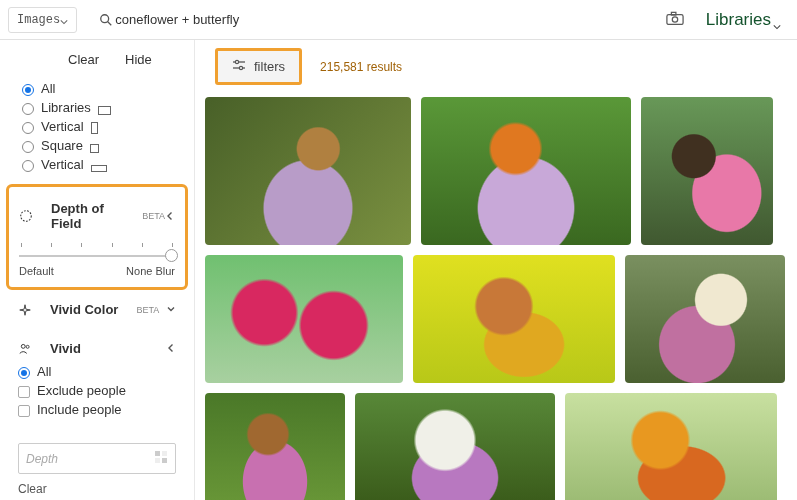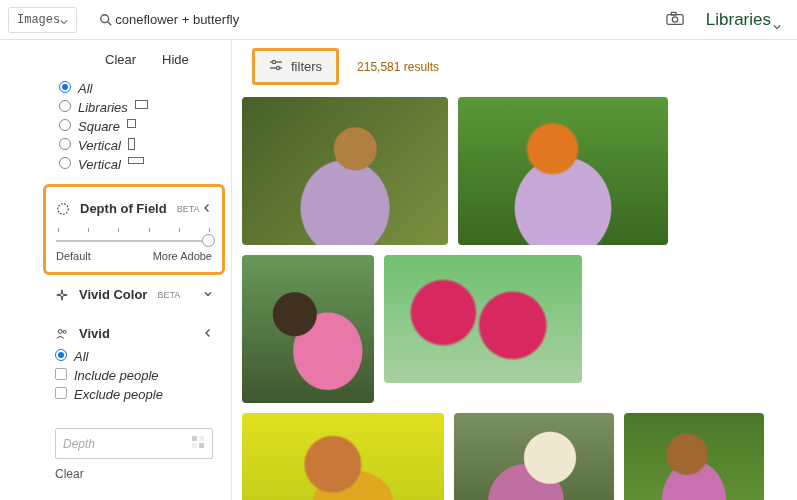--- a/index.html
+++ b/index.html
@@ -14,39 +14,39 @@
 .chev { width: 8px; height: 8px; }
 .chev svg { width: 100%; height: 100%; }
 
 .search-wrap { flex: 1; display: flex; align-items: center; padding: 0 12px; gap: 2px; }
 .search-icon { width: 14px; height: 14px; color: #666; }
 .search-input { flex: 1; border: none; outline: none; font-size: 13px; color: #333; }
 .camera-icon { width: 18px; height: 18px; color: #5a5a5a; }
 
 .libraries { display: flex; align-items: center; gap: 2px; font-size: 17px; color: #14532d; padding-right: 8px; cursor: pointer; }
 
-.content { display: flex; height: 460px; margin-left: 37px; }
+.content { display: flex; height: 460px; }
 .sidebar { width: 195px; border-right: 1px solid #e8e8e8; padding: 8px 0 0 0; overflow: hidden; }
 .clear-hide { display: flex; gap: 26px; padding: 4px 18px 8px 68px; font-size: 13px; color: #333; }
 .clear-hide span { cursor: pointer; }
 
 .radio-group { padding: 6px 22px 12px 22px; display: flex; flex-direction: column; gap: 4px; }
-.radio-row, .check-row { display: flex; align-items: flex-start; gap: 7px; font-size: 13px; color: #333; cursor: pointer; font-style: italic; }
+.radio-row, .check-row { display: flex; align-items: flex-end; gap: 7px; font-size: 13px; color: #333; cursor: pointer; }
 .radio { width: 12px; height: 12px; border: 1px solid #888; border-radius: 50%; display: flex; align-items: center; justify-content: center; }
 .radio.checked { border-color: #1473e6; }
 .radio.checked::after { content: ""; width: 6px; height: 6px; background: #1473e6; border-radius: 50%; }
 .check { width: 12px; height: 12px; border: 1px solid #aaa; border-radius: 2px; }
 .ori-icon { width: 13px; height: 9px; border: 1.4px solid #666; display: inline-block; }
 .ori-icon.v { width: 7px; height: 12px; }
 .ori-icon.sq { width: 9px; height: 9px; }
 .ori-icon.pano { width: 16px; height: 7px; }
 
 .highlight-box { border: 3px solid #f0a030; border-radius: 6px; margin: 0 6px; padding: 8px 10px 10px 10px; }
 .section-head { display: flex; align-items: center; justify-content: space-between; font-size: 13px; font-weight: 600; color: #333; padding: 6px 0; cursor: pointer; }
-.section-head .left { display: flex; align-items: center; gap: 10px; }
+.section-head .left { display: flex; align-items: center; gap: 18px; }
 .beta { font-size: 9px; font-weight: 400; color: #888; }
 .chev-toggle { color: #666; }
 
 .slider-wrap { padding-top: 6px; }
 .ticks { height: 10px; position: relative; display: flex; justify-content: space-between; padding: 0 2px; }
 .ticks span { width: 1px; height: 4px; background: #999; }
 .track { height: 2px; background: #c8c8c8; position: relative; margin-top: 2px; }
 .knob { position: absolute; right: -3px; top: -6px; width: 13px; height: 13px; border-radius: 50%; background: #fff; border: 1px solid #999; }
 .slider-labels { display: flex; justify-content: space-between; font-size: 11px; color: #4a4a4a; margin-top: 8px; }
 
@@ -132,27 +132,27 @@
         <span class="radio checked"></span>
         <span>All</span>
       </div>
       <div class="radio-row">
         <span class="radio"></span>
         <span>Libraries</span>
         <span class="ori-icon"></span>
       </div>
       <div class="radio-row">
         <span class="radio"></span>
+        <span>Vertical</span>
+        <span class="ori-icon v"></span>
+      </div>
+      <div class="radio-row">
+        <span class="radio"></span>
         <span>Square</span>
         <span class="ori-icon sq"></span>
-      </div>
-      <div class="radio-row">
-        <span class="radio"></span>
-        <span>Vertical</span>
-        <span class="ori-icon v"></span>
       </div>
       <div class="radio-row">
         <span class="radio"></span>
         <span>Vertical</span>
         <span class="ori-icon pano"></span>
       </div>
     </div>
 
     <div class="highlight-box">
       <div class="section-head">
@@ -174,21 +174,21 @@
             <span></span>
             <span></span>
             <span></span>
             <span></span>
         </div>
         <div class="track">
           <div class="knob"></div>
         </div>
         <div class="slider-labels">
           <span>Default</span>
-          <span>More Adobe</span>
+          <span>None Blur</span>
         </div>
       </div>
     </div>
 
     <div class="plain-section">
       <div class="section-head">
         <span class="left">
           <span class="sicon"><svg viewBox="0 0 16 16">
                 <path d="M8 2 L9 7 L14 8 L9 9 L8 14 L7 9 L2 8 L7 7 Z" fill="none" stroke="#333" stroke-width="1"></path>
               </svg></span>
@@ -215,25 +215,25 @@
               <path d="M6.5 1.5 L3 5 L6.5 8.5" fill="none" stroke="#555" stroke-width="1.4"></path>
             </svg></span>
       </div>
       <div class="people-group">
         <div class="radio-row">
           <span class="radio checked"></span>
           <span>All</span>
         </div>
         <div class="check-row">
           <span class="check"></span>
-          <span>Include people</span>
+          <span>Exclude people</span>
         </div>
         <div class="check-row">
           <span class="check"></span>
-          <span>Exclude people</span>
+          <span>Include people</span>
         </div>
       </div>
     </div>
 
     <div class="plain-section">
       <div class="color-input">
         <span>Depth</span>
         <span><svg width="14" height="14" viewBox="0 0 14 14">
               <rect x="1" y="1" width="5" height="5" fill="#ccc"></rect>
               <rect x="8" y="1" width="5" height="5" fill="#eee"></rect>

